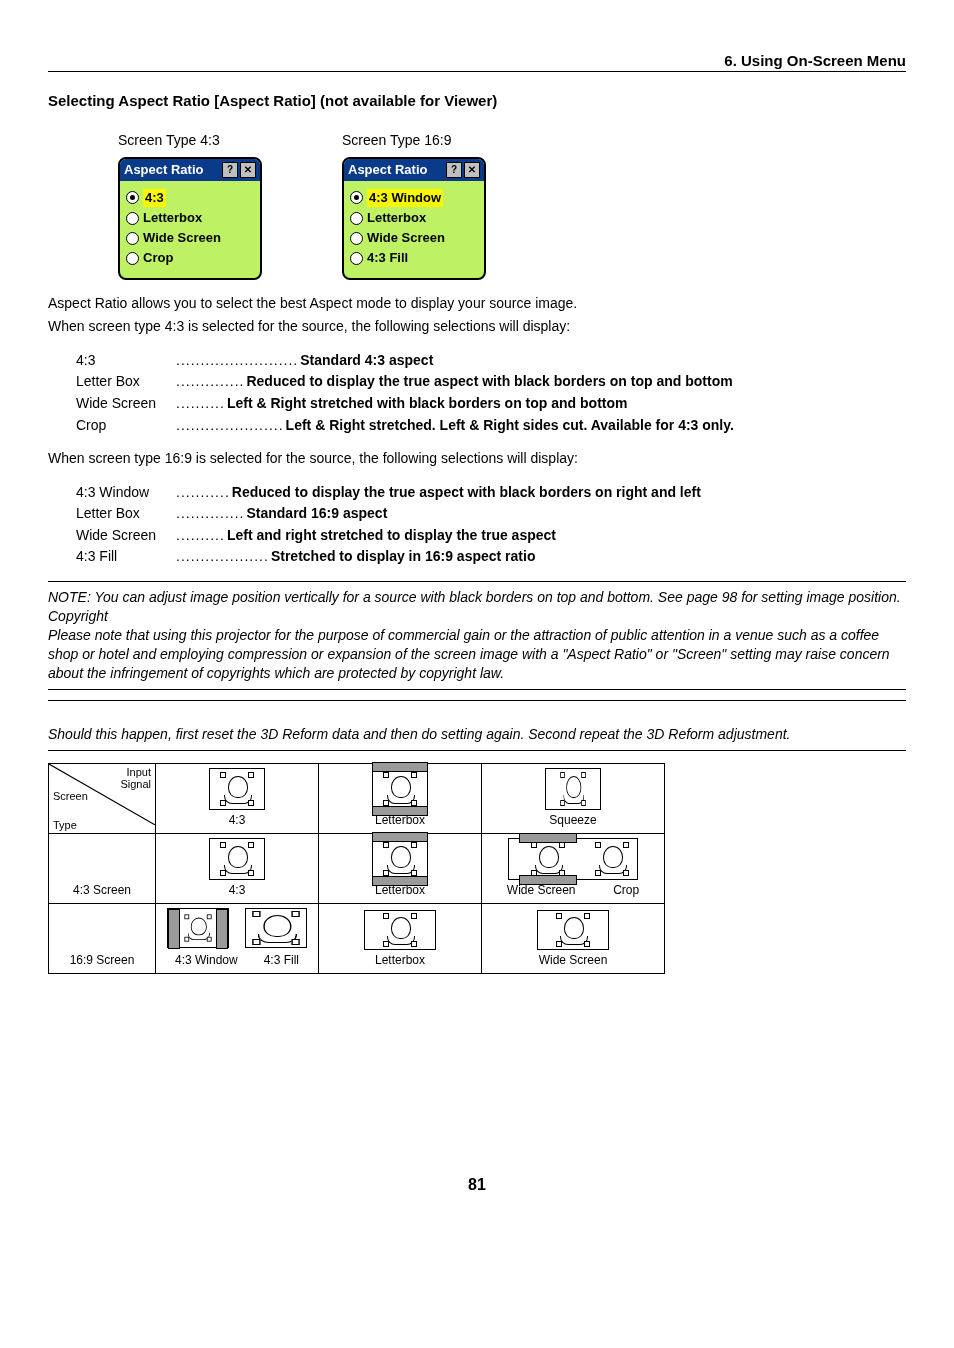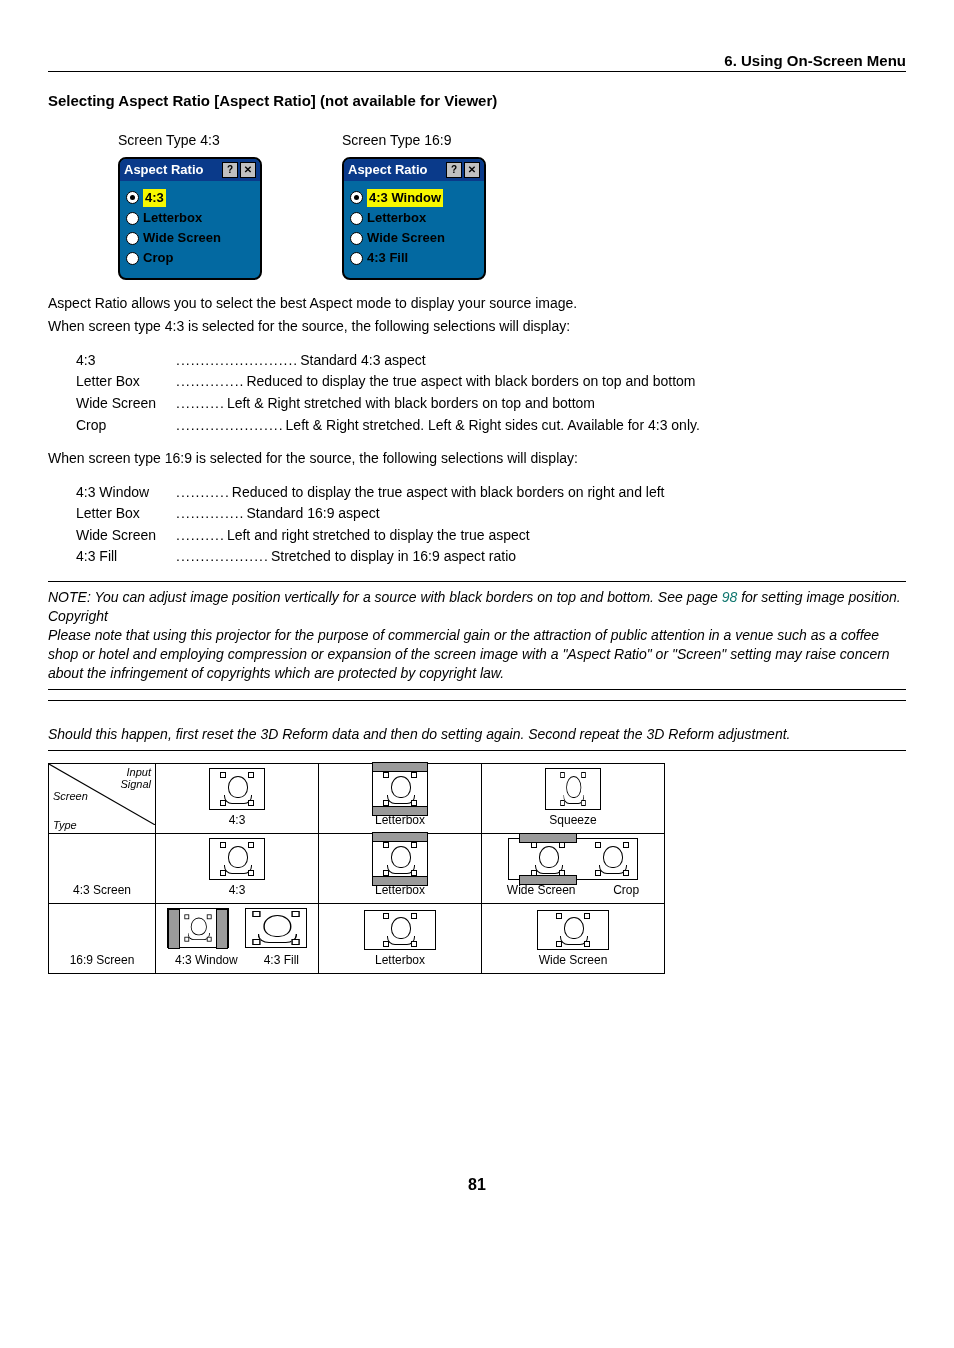--- a/index.html
+++ b/index.html
@@ -35,21 +35,21 @@
     flex-direction: column;
     align-items: flex-start;
   }
   .dialog-caption {
     font-size: 14px;
     margin-bottom: 6px;
   }
   .dialog-box {
     border: 2px solid #000;
     border-radius: 8px;
-    background: #0369a1;
+    background: #bef264;
     width: 140px;
     padding: 0;
     overflow: hidden;
   }
   .dialog-title {
     background: #0a3a8a;
     color: #fff;
     font-weight: bold;
     font-size: 13px;
     padding: 2px 4px;
@@ -116,54 +116,54 @@
     min-width: 100px;
     white-space: nowrap;
   }
   .def-dots {
     overflow: hidden;
     white-space: nowrap;
     letter-spacing: 1px;
   }
   .def-desc {
     margin-left: 2px;
+    font-weight: bold;
   }
   hr.thin {
     border: none;
     border-top: 1px solid #000;
     margin: 6px 0;
   }
   .note-block {
     font-style: italic;
     font-size: 14px;
     line-height: 1.35;
   }
   .note-link {
-    color: #0f766e;
+    color: #000000;
     font-style: italic;
   }
   .aspect-table {
     border-collapse: collapse;
     margin-top: 12px;
   }
   .aspect-table td {
     border: 1px solid #000;
     padding: 4px 6px;
     text-align: center;
     vertical-align: bottom;
     font-size: 12px;
   }
   .hdr-cell {
     width: 94px;
     height: 54px;
     position: relative;
     text-align: left;
     vertical-align: top;
     padding: 0;
-    font-style: italic;
   }
   .hdr-svg {
     position: absolute;
     inset: 0;
   }
   .hdr-txt {
     position: absolute;
     font-size: 11px;
     line-height: 1.1;
   }

